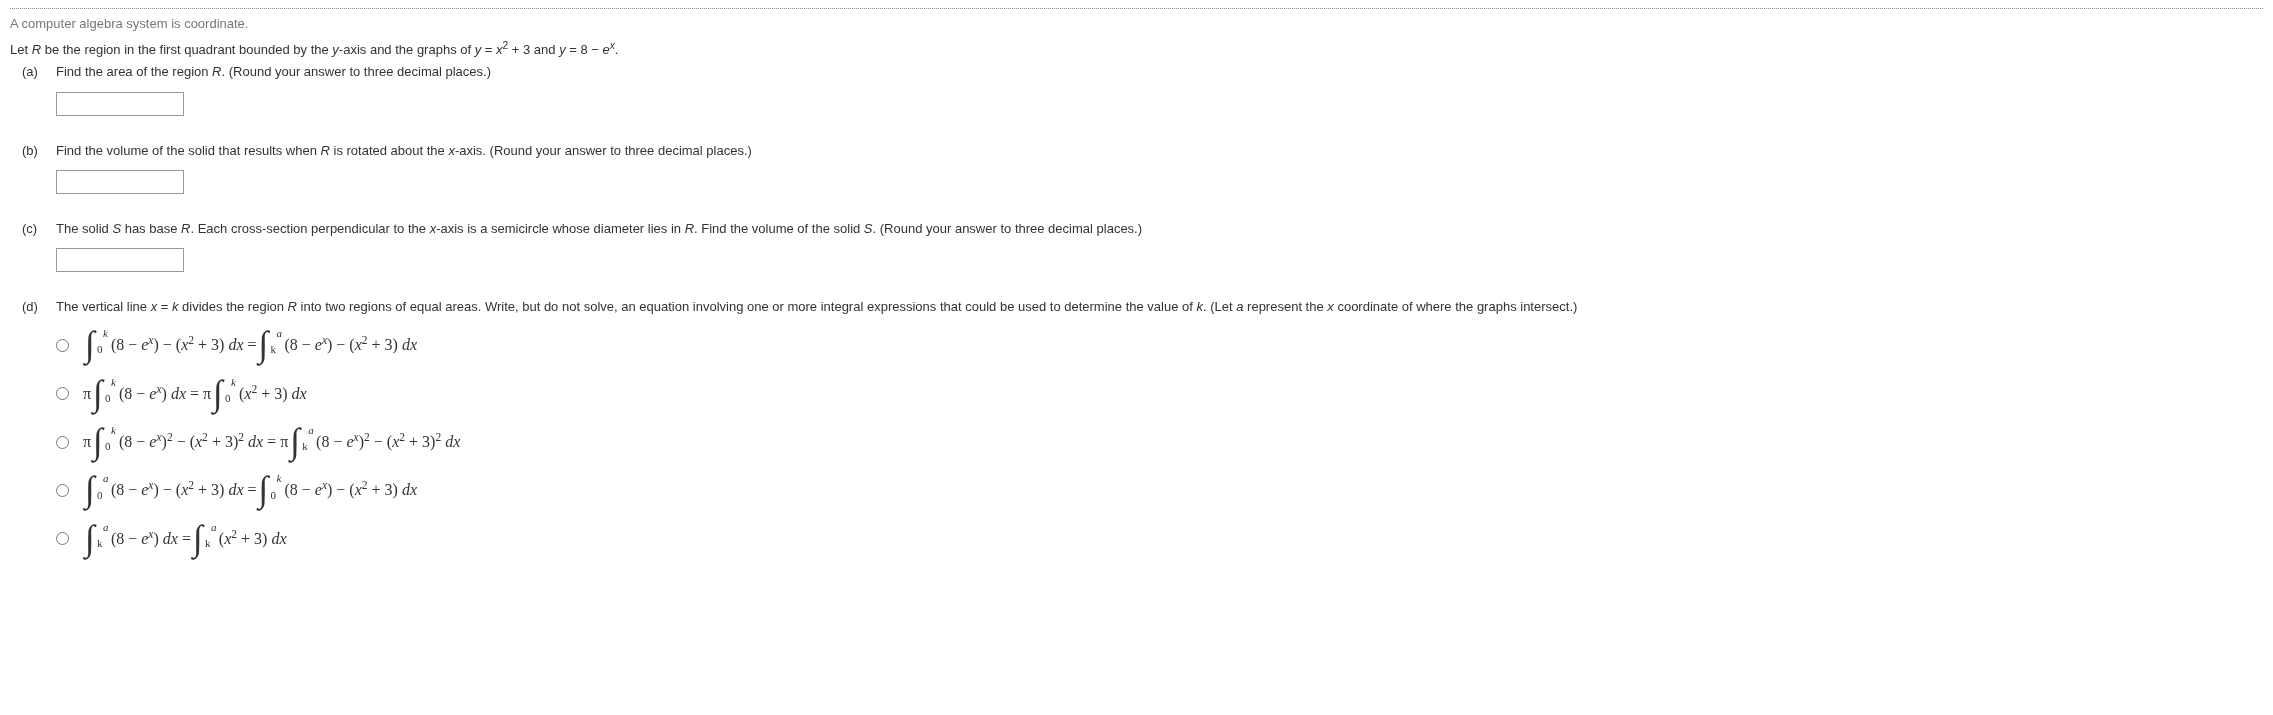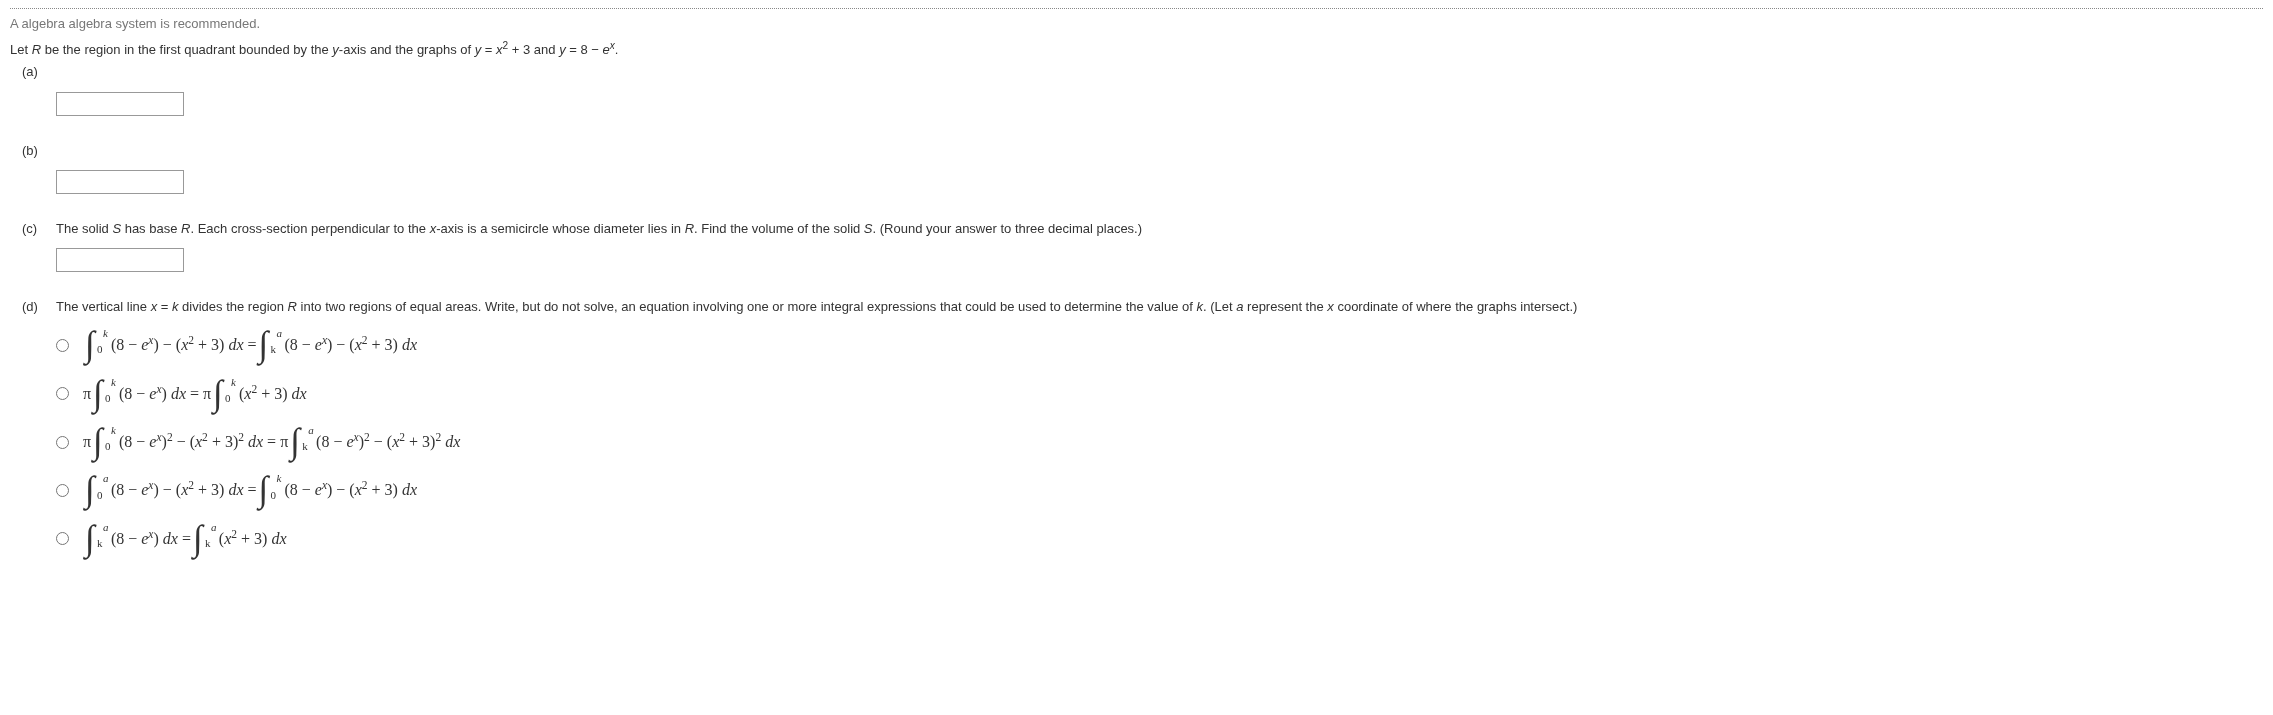--- a/index.html
+++ b/index.html
@@ -92,34 +92,36 @@
   }
   .intg-space { display:inline-block; width:14px; }
   sup { font-size: 0.72em; line-height:0; }
   .stem sup { font-size: 0.78em; }
 </style>
 </head>
 <body>
 
 <hr class="hr-dotted">
 
-<div class="note">A algebra algebra system is recommended.</div>
+<div class="note">A computer algebra system is coordinate.</div>
 
 <div class="stem">Let <span class="italic">R</span> be the region in the first quadrant bounded by the <span class="italic">y</span>-axis and the graphs of <span class="italic">y</span> = <span class="italic">x</span><sup>2</sup> + 3 and <span class="italic">y</span> = 8 − <span class="italic">e</span><sup><span class="italic">x</span></sup>.</div>
 
 <div class="part">
   <div class="part-row">
     <span class="part-label">(a)</span>
+    <span>Find the area of the region <span class="italic">R</span>. (Round your answer to three decimal places.)</span>
   </div>
   <input type="text" class="answer-input" style="">
 </div>
 
 <div class="part">
   <div class="part-row">
     <span class="part-label">(b)</span>
+    <span>Find the volume of the solid that results when <span class="italic">R</span> is rotated about the <span class="italic">x</span>-axis. (Round your answer to three decimal places.)</span>
   </div>
   <input type="text" class="answer-input" style="">
 </div>
 
 <div class="part">
   <div class="part-row">
     <span class="part-label">(c)</span>
     <span>The solid <span class="italic">S</span> has base <span class="italic">R</span>. Each cross-section perpendicular to the <span class="italic">x</span>-axis is a semicircle whose diameter lies in <span class="italic">R</span>. Find the volume of the solid <span class="italic">S</span>. (Round your answer to three decimal places.)</span>
   </div>
   <input type="text" class="answer-input" style="">

